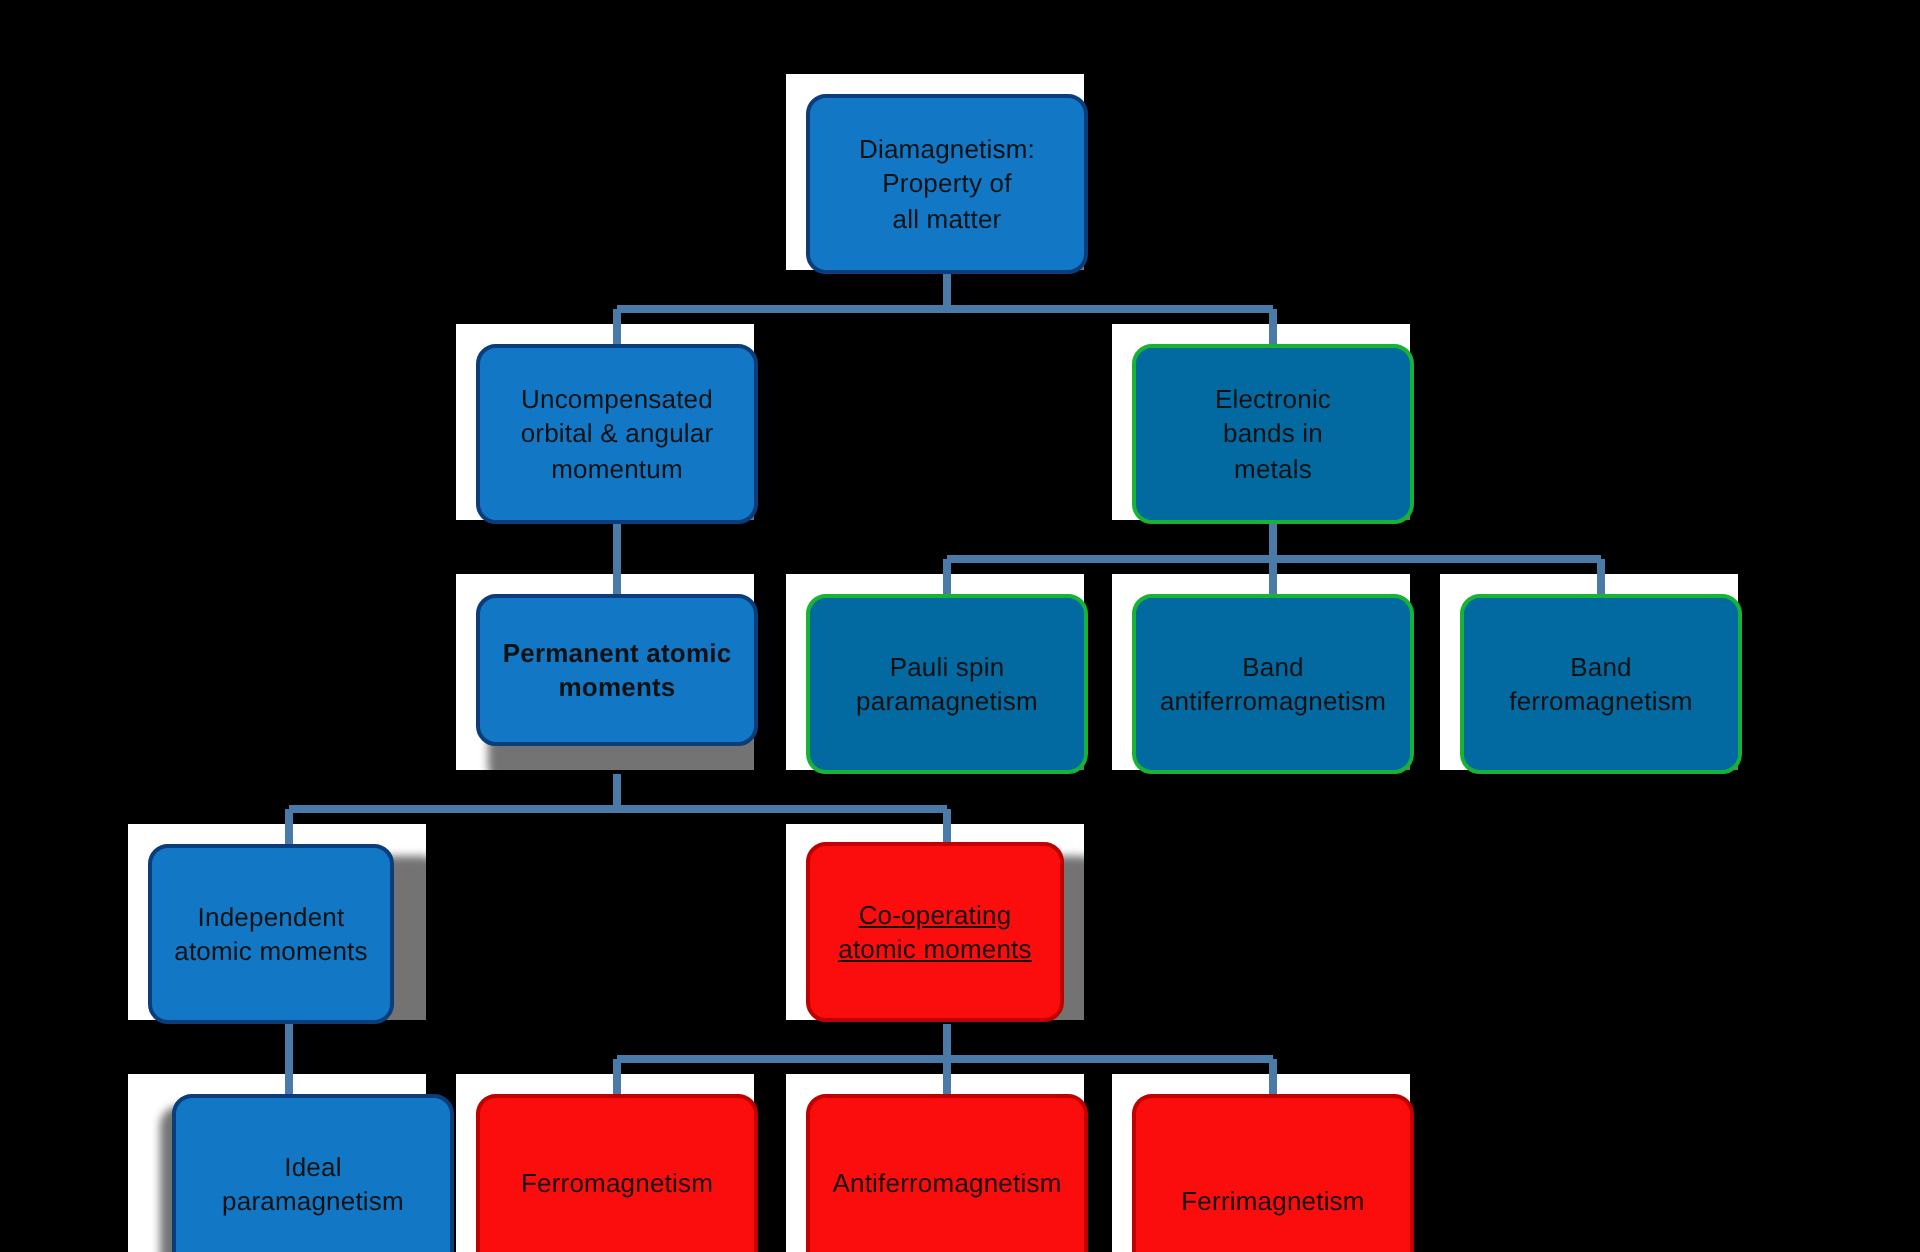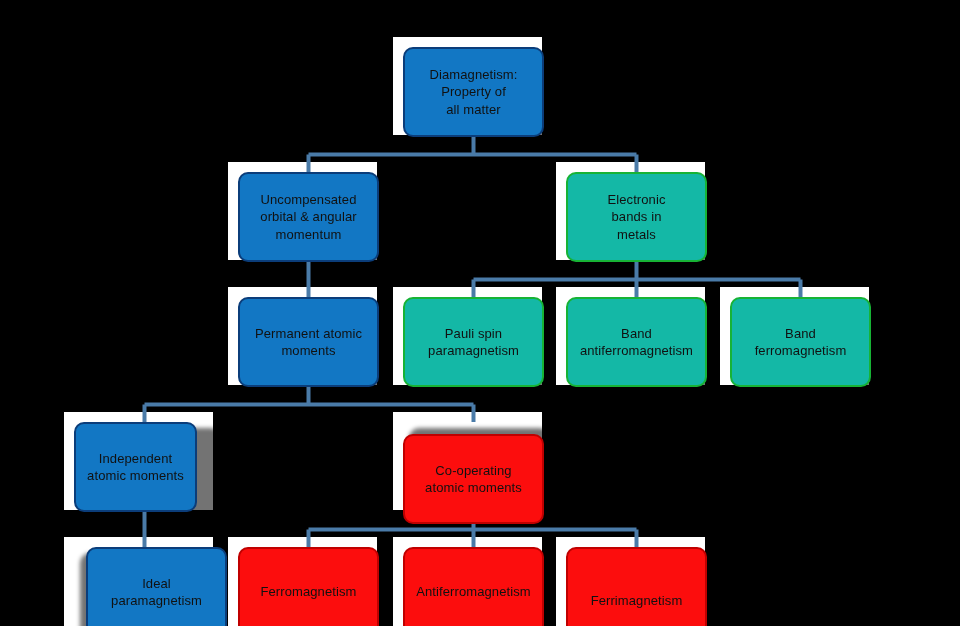--- a/index.html
+++ b/index.html
@@ -55,21 +55,21 @@
     background: rgba(0,0,0,0.55);
     border-radius: 10px;
     z-index: 2;
     filter: blur(2px);
   }
   .blue {
     background: #1277c4;
     border-color: #0b3d7a;
   }
   .green {
-    background: #14b8a6;
+    background: #0369a1;
     border-color: #17b335;
   }
   .red {
     background: #fc0d0d;
     border-color: #c00000;
   }
   svg.links {
     position: absolute;
     left: 0; top: 0;
     width: 960px;
@@ -123,21 +123,21 @@
       </div>
       <div class="paper" style="left: 556px; top: 138px; width: 149px; height: 98px;"></div>
       <div class="shadow" style="left: 572px; top: 154px; width: 141px; height: 90px;"></div>
       <div class="node green" style="left: 566px; top: 148px; width: 141px; height: 90px;">
         <span class="node-text">Electronic
 bands in
 metals</span>
       </div>
       <div class="paper" style="left: 228px; top: 263px; width: 149px; height: 98px;"></div>
       <div class="shadow" style="left: 244px; top: 279px; width: 141px; height: 90px;"></div>
-      <div class="node blue" style="left: 238px; top: 273px; width: 141px; height: 90px;">
+      <div class="node blue" style="left: 238px; top: 273px; width: 141px; height: 76px; font-weight: bold;">
         <span class="node-text">Permanent atomic
 moments</span>
       </div>
       <div class="paper" style="left: 393px; top: 263px; width: 149px; height: 98px;"></div>
       <div class="shadow" style="left: 409px; top: 279px; width: 141px; height: 90px;"></div>
       <div class="node green" style="left: 403px; top: 273px; width: 141px; height: 90px; text-align: center;">
         <span class="node-text">Pauli spin
 paramagnetism</span>
       </div>
       <div class="paper" style="left: 556px; top: 263px; width: 149px; height: 98px;"></div>
@@ -153,21 +153,21 @@
 ferromagnetism</span>
       </div>
       <div class="paper" style="left: 64px; top: 388px; width: 149px; height: 98px;"></div>
       <div class="shadow" style="left: 80px; top: 404px; width: 141px; height: 90px;"></div>
       <div class="node blue" style="left: 74px; top: 398px; width: 123px; height: 90px;">
         <span class="node-text">Independent
 atomic moments</span>
       </div>
       <div class="paper" style="left: 393px; top: 388px; width: 149px; height: 98px;"></div>
       <div class="shadow" style="left: 409px; top: 404px; width: 141px; height: 90px;"></div>
-      <div class="node red" style="left: 403px; top: 410px; width: 141px; height: 90px;">
+      <div class="node red" style="left: 403px; top: 397px; width: 129px; height: 90px; text-decoration: underline;">
         <span class="node-text">Co-operating
 atomic moments</span>
       </div>
       <div class="paper" style="left: 64px; top: 513px; width: 149px; height: 98px;"></div>
       <div class="shadow" style="left: 80px; top: 529px; width: 141px; height: 90px;"></div>
       <div class="node blue" style="left: 86px; top: 523px; width: 141px; height: 90px;">
         <span class="node-text">Ideal
 paramagnetism</span>
       </div>
       <div class="paper" style="left: 228px; top: 513px; width: 149px; height: 98px;"></div>

